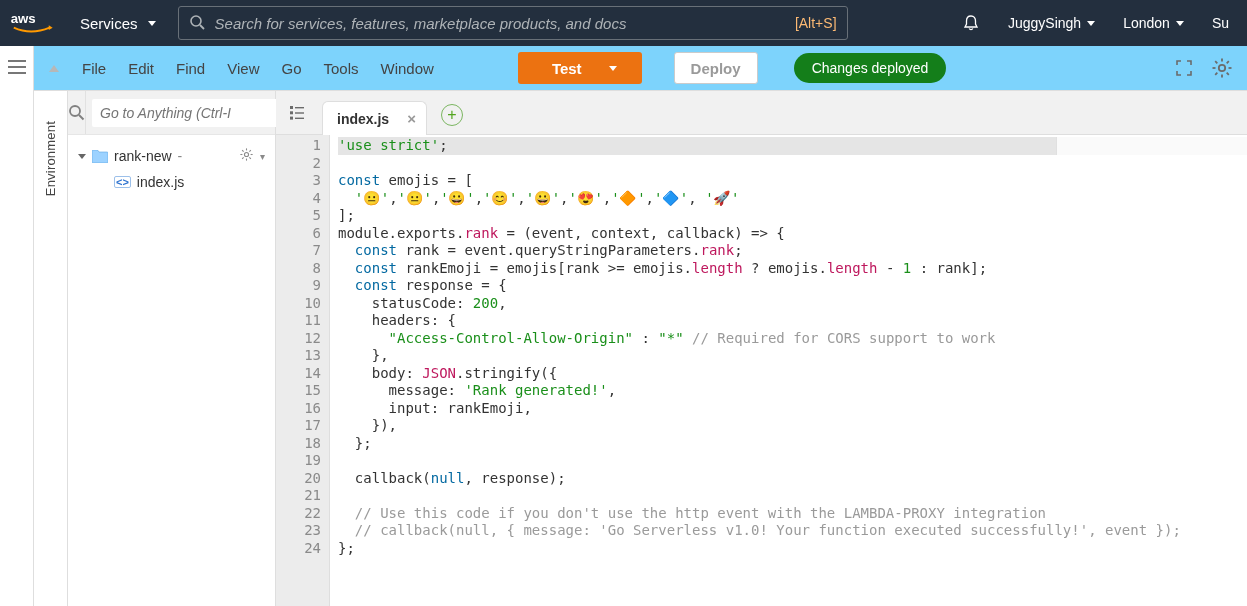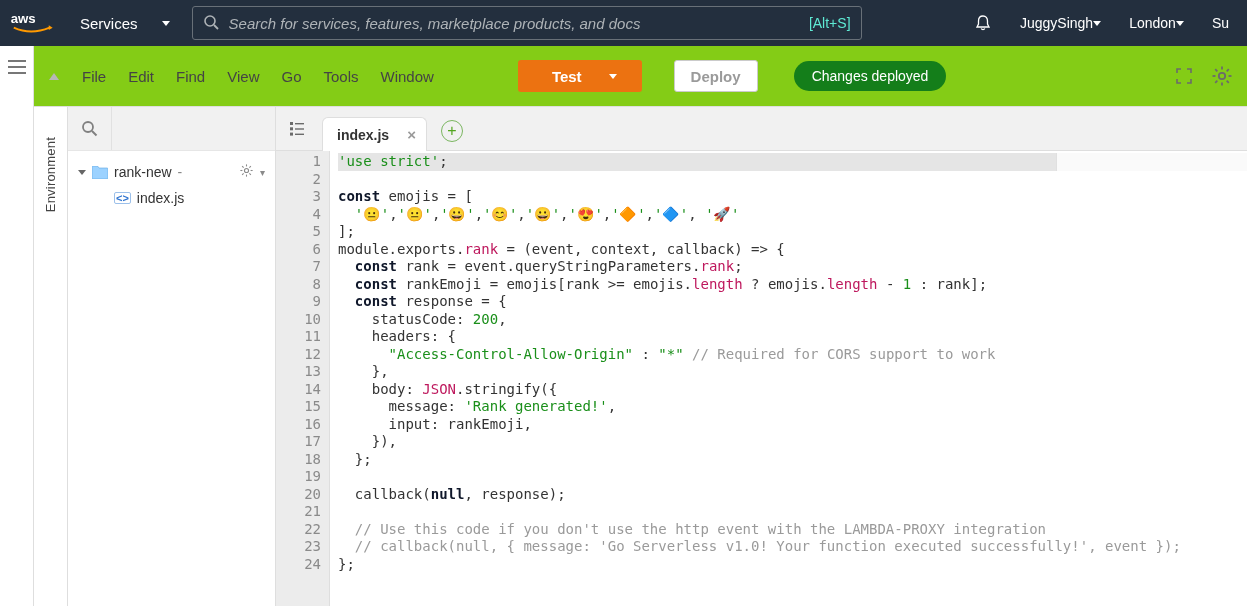--- a/index.html
+++ b/index.html
@@ -2,36 +2,36 @@
 <html><head>
 <meta charset="utf-8">
 <style>
 * { box-sizing: border-box; margin: 0; padding: 0; }
 body { font-family: "Amazon Ember", "Helvetica Neue", Arial, sans-serif; font-size: 13px; background: #fff; overflow: hidden; width: 1247px; height: 606px; }
 
 
 .aws-nav { height: 46px; background: #232f3e; display: flex; align-items: center; color: #fff; padding: 0 10px; gap: 12px; }
 .aws-logo { width: 48px; height: 28px; display: flex; align-items: center; }
 .aws-logo svg { width: 100%; height: 100%; }
-.services-btn { color: #fff; font-size: 15px; display: flex; align-items: center; gap: 24px; padding: 6px 10px; cursor: pointer; }
+.services-btn { color: #fff; font-size: 15px; display: flex; align-items: center; gap: 10px; padding: 6px 10px; cursor: pointer; }
 .search-wrap { flex: 0 0 670px; height: 34px; border: 1px solid #687078; border-radius: 3px; display: flex; align-items: center; padding: 0 10px; gap: 10px; background: #232f3e; }
 .search-wrap input { flex: 1; background: transparent; border: none; outline: none; color: #fff; font-size: 15px; font-style: italic; }
 .search-wrap input::placeholder { color: #aeb3b7; }
-.search-shortcut { color: #5eead4; font-size: 14px; }
+.search-shortcut { color: #fdba74; font-size: 14px; }
 .nav-spacer { flex: 1; }
-.nav-item { color: #fff; font-size: 14px; display: flex; align-items: center; padding: 0 8px; cursor: pointer; }
+.nav-item { color: #fff; font-size: 14px; display: flex; align-items: center; gap: 6px; padding: 0 8px; cursor: pointer; }
 .caret-down { display: inline-block; width: 0; height: 0; border-left: 4px solid transparent; border-right: 4px solid transparent; border-top: 5px solid currentColor; }
 
 
 .main { display: flex; height: 560px; }
 .left-gutter { width: 34px; border-right: 1px solid #dedede; padding-top: 14px; display: flex; justify-content: center; }
 .workbench { flex: 1; display: flex; flex-direction: column; }
 
 
-.action-bar { height: 61px; background: #84cc16; border-bottom: 1px solid #dedede; display: flex; align-items: center; padding: 0 14px; gap: 22px; }
+.action-bar { height: 45px; background: #7dd3fc; border-bottom: 1px solid #dedede; display: flex; align-items: center; padding: 0 14px; gap: 22px; }
 .collapse-caret { color: #a0a0a0; }
 .menu-item { color: #444; font-size: 15px; cursor: pointer; }
 .action-bar .gap { flex: 0 0 40px; }
 .btn { height: 32px; border-radius: 3px; display: inline-flex; align-items: center; padding: 0 16px; font-size: 15px; cursor: pointer; }
 .btn-test { background: #ec7211; color: #fff; border: none; display: inline-flex; align-items: stretch; padding: 16px; }
 .btn-test .lbl { padding: 0 18px; display: flex; align-items: center; font-weight: bold; }
 .btn-test .dd { width: 26px; border-left: 1px solid rgba(255,255,255,0.35); display: flex; align-items: center; justify-content: center; }
 .btn-deploy { background: #fff; color: #9a9a9a; border: 1px solid #cbcbcb; font-weight: bold; margin-left: 10px; }
 .pill-deployed { background: #147e1a; color: #fff; border-radius: 16px; height: 30px; padding: 8px 18px; display: inline-flex; align-items: center; font-size: 14px; margin-left: 14px; font-weight: 500; }
 .action-right { margin-left: auto; display: flex; align-items: center; gap: 18px; color: #6b6b6b; }
@@ -65,21 +65,21 @@
 
 .code-wrap { flex: 1; display: flex; font-family: "DejaVu Sans Mono", Menlo, Consolas, monospace; font-size: 14px; line-height: 17.5px; overflow: hidden; background: #fff; }
 .gutter-col { width: 54px; background: #ececec; color: #8a8a8a; text-align: right; padding: 2px 8px 0 0; border-right: 1px solid #dedede; user-select: none; }
 .code-col { flex: 1; padding: 2px 0 0 8px; white-space: pre; color: #333; overflow-x: auto; position: relative; }
 .gutter-col .ln, .code-col .ln { height: 17.5px; }
 .code-col .ln.hl { background: #e5e5e5; position: relative; }
 .code-col .ln.hl::after { content:''; position:absolute; right:0; top:0; bottom:0; width:190px; border-left:1px solid #e0e0e0; background: #fafafa; pointer-events:none; }
 
 
 .tk-str { color: #1a8f1a; }
-.tk-kw  { color: #0f172a; font-weight: bold; }
+.tk-kw  { color: #0369a1; }
 .tk-prop{ color: #be185d; }
 .tk-num { color: #1a8f1a; }
 .tk-com { color: #9a9a9a; }
 .tk-id  { color: #333; }
 </style>
 </head>
 <body>
 
 <div class="aws-nav">
   <div class="aws-logo">
@@ -199,20 +199,21 @@
       </div>
 
       <div class="sidebar">
         <div class="sidebar-top">
           <div class="search-icon-box">
             <svg width="17" height="17" viewBox="0 0 17 17">
                 <circle cx="7" cy="7" r="5" stroke="#808080" stroke-width="1.8" fill="none"></circle>
                 <line x1="11" y1="11" x2="15.5" y2="15.5" stroke="#808080" stroke-width="2"></line>
               </svg>
           </div>
+          <input class="goto-input" type="text" placeholder="Go to Anything (Ctrl-I" style="">
         </div>
         <div class="tree">
           <div class="tree-row folder">
             <span class="caret-down" style="border-top-color:#666"></span>
             <svg class="folder-icon" viewBox="0 0 16 13">
                 <path d="M0 2 L0 12 Q0 13 1 13 L15 13 Q16 13 16 12 L16 3 Q16 2 15 2 L7 2 L5.5 0 L1 0 Q0 0 0 1 Z" fill="#9cd2ff" stroke="#5aa6e0" stroke-width="0.6"></path>
               </svg>
             <span>rank-new</span>
               <span style="color:#888"> - </span>
             <span class="spacer"></span>

